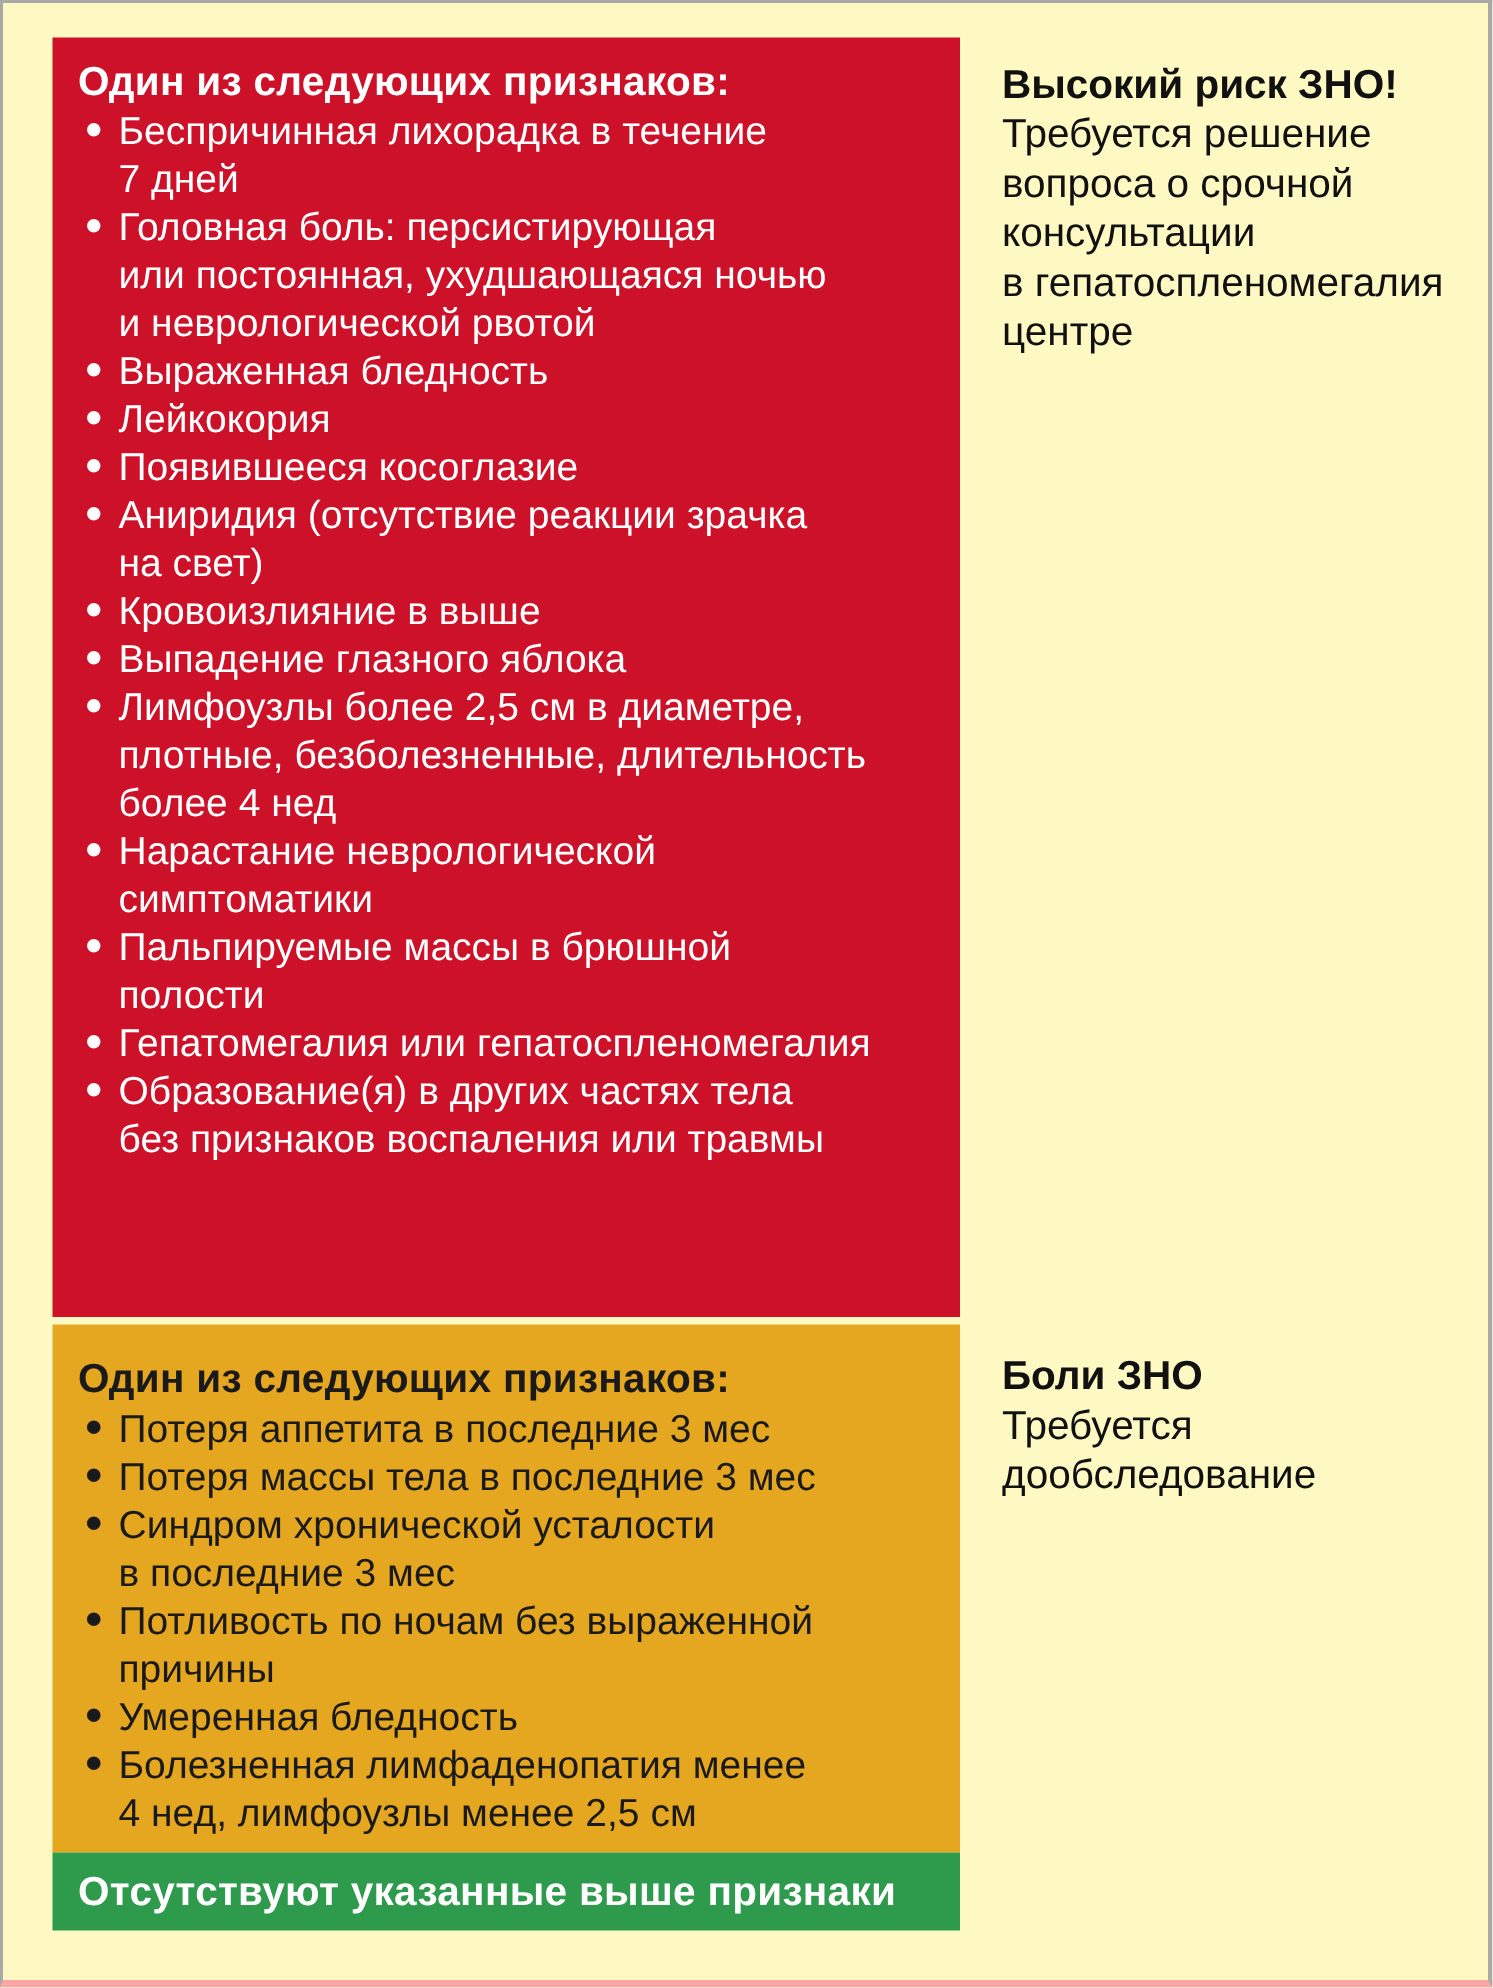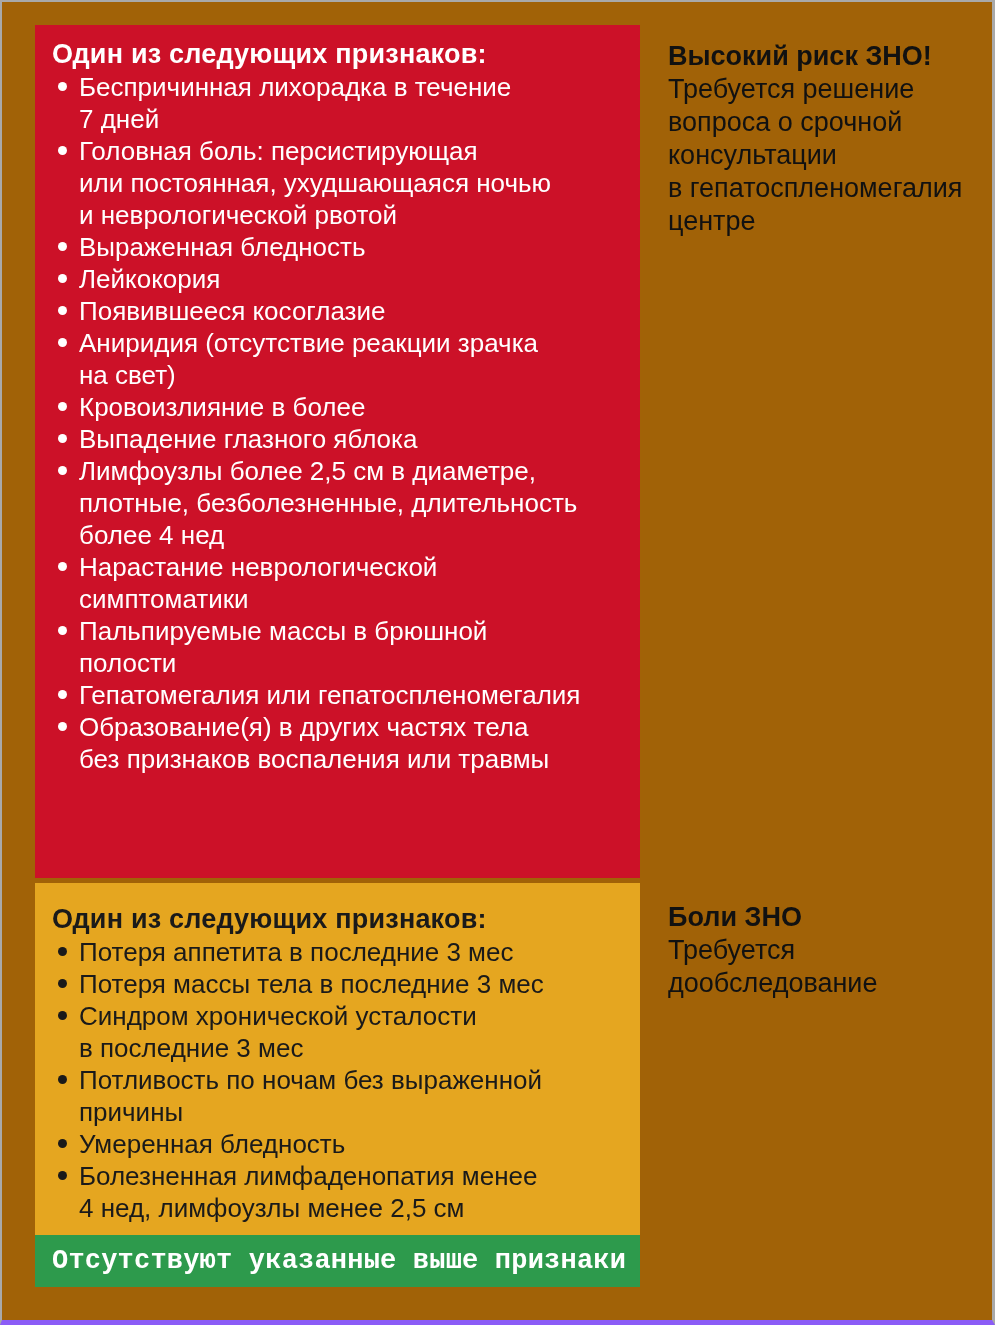--- a/index.html
+++ b/index.html
@@ -6,24 +6,24 @@
     margin: 0;
     padding: 0;
     background: #ffffff;
     font-family: "Liberation Sans", "DejaVu Sans", sans-serif;
   }
   .page {
     position: relative;
     width: 995px;
     height: 1325px;
     box-sizing: border-box;
-    background: #a16207;
+    background: #fef9c3;
     border: 2px solid var(--border, #a9a9a9);
     border-right-width: 3px;
-    border-bottom: 5px solid #8b5cf6;
+    border-bottom: 5px solid #fca5a5;
     overflow: hidden;
   }
   .panel {
     position: absolute;
     left: 33px;
     width: 605px;
     box-sizing: border-box;
     padding: 13px 12px 0 17px;
   }
   .panel-red {
@@ -76,21 +76,20 @@
     height: 52px;
     box-sizing: border-box;
     background: var(--green, #2d9a4c);
     color: #ffffff;
     display: flex;
     align-items: center;
     padding-left: 17px;
     font-size: 27px;
     font-weight: bold;
     letter-spacing: 0.2px;
-    font-family: Liberation Mono, monospace;
   }
   .note {
     position: absolute;
     left: 666px;
     width: 330px;
     color: #111111;
   }
   .note-high { top: 38px; }
   .note-mid  { top: 899px; }
   .note h3 {
@@ -117,21 +116,21 @@
       <li>Беспричинная лихорадка в течение
 7 дней</li>
       <li>Головная боль: персистирующая
 или постоянная, ухудшающаяся ночью
 и неврологической рвотой</li>
       <li>Выраженная бледность</li>
       <li>Лейкокория</li>
       <li>Появившееся косоглазие</li>
       <li>Аниридия (отсутствие реакции зрачка
 на свет)</li>
-      <li>Кровоизлияние в более</li>
+      <li>Кровоизлияние в выше</li>
       <li>Выпадение глазного яблока</li>
       <li>Лимфоузлы более 2,5 см в диаметре,
 плотные, безболезненные, длительность
 более 4 нед</li>
       <li>Нарастание неврологической
 симптоматики</li>
       <li>Пальпируемые массы в брюшной
 полости</li>
       <li>Гепатомегалия или гепатоспленомегалия</li>
       <li>Образование(я) в других частях тела

